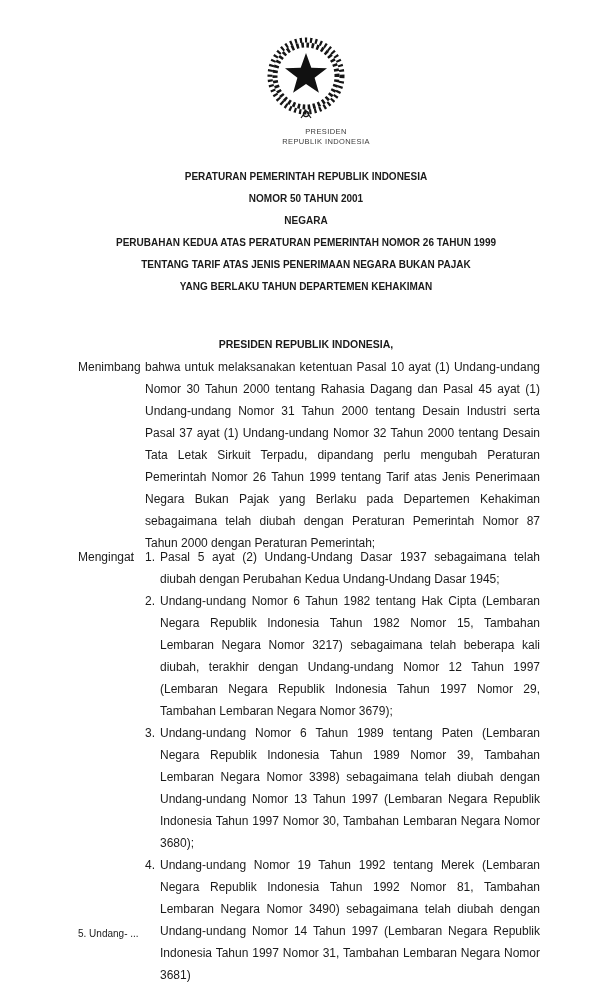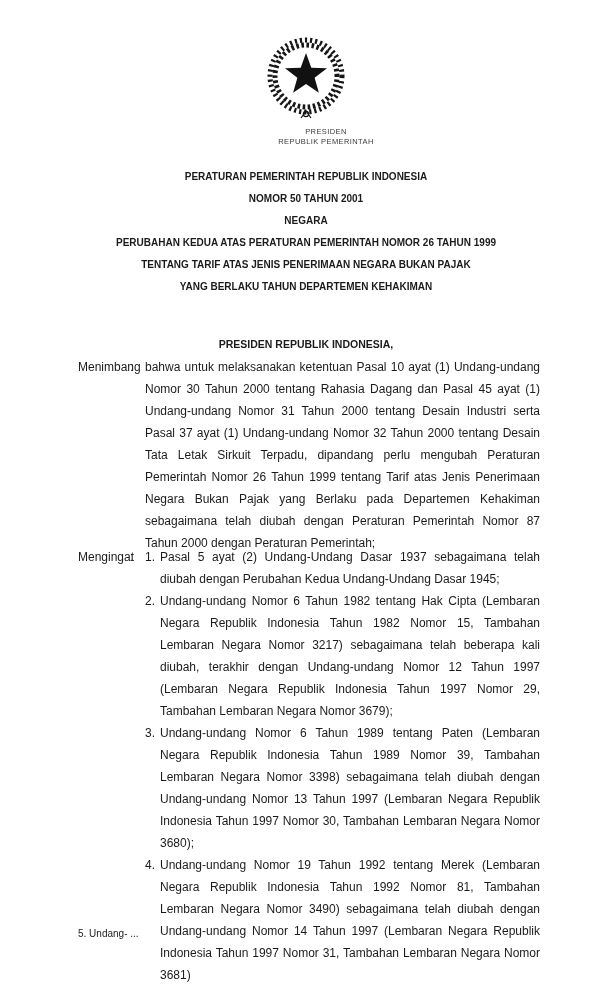--- a/index.html
+++ b/index.html
@@ -45,21 +45,21 @@
 
       <polygon points="45,19 50.3,33.7 66,34.2 53.6,43.8 57.9,58.8 45,50 32.1,58.8 36.4,43.8 24,34.2 39.7,33.7" fill="#111"></polygon>
 
       <g stroke="#161616" fill="none" stroke-width="1.2">
         <circle cx="45" cy="80" r="2.6"></circle>
         <path d="M40 84 L45 77 L50 84"></path>
       </g>
     </svg>
     <div class="seal-caption">
       <div>PRESIDEN</div>
-      <div>REPUBLIK PEMERINTAH</div>
+      <div>REPUBLIK INDONESIA</div>
     </div>
   </div>
 
   <div class="title-block">
     <div>PERATURAN PEMERINTAH REPUBLIK INDONESIA</div>
     <div>NOMOR 50 TAHUN 2001</div>
     <div>NEGARA</div>
     <div>PERUBAHAN KEDUA ATAS PERATURAN PEMERINTAH NOMOR 26 TAHUN 1999</div>
     <div>TENTANG TARIF ATAS JENIS PENERIMAAN NEGARA BUKAN PAJAK</div>
     <div>YANG BERLAKU TAHUN DEPARTEMEN KEHAKIMAN</div>

